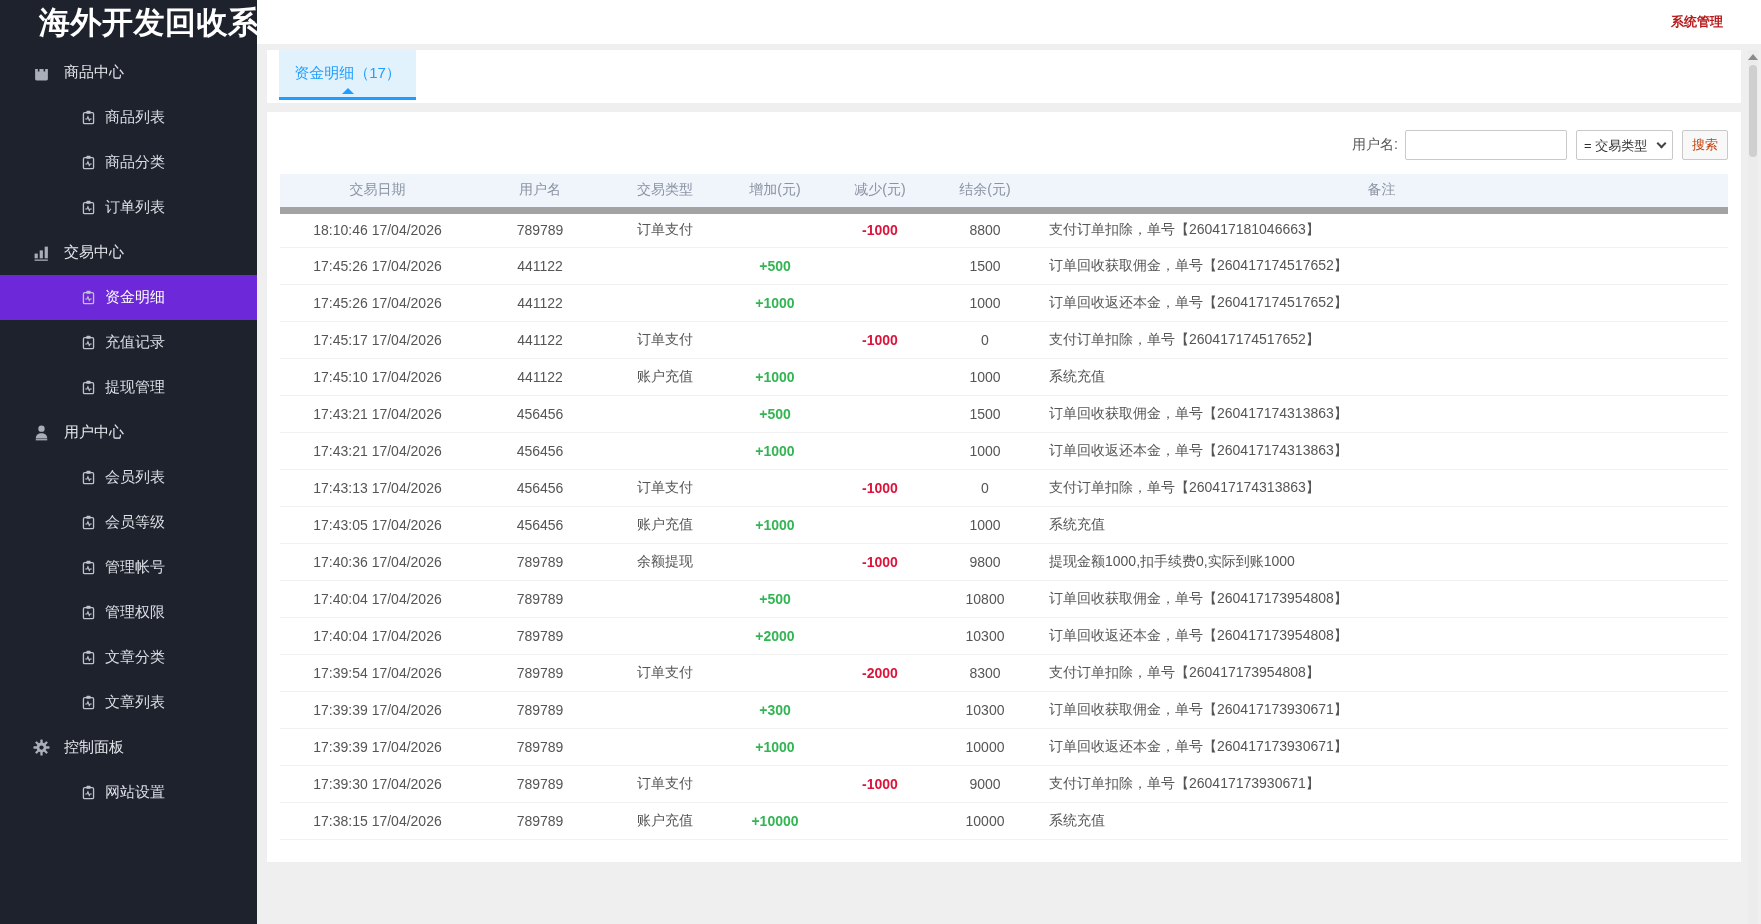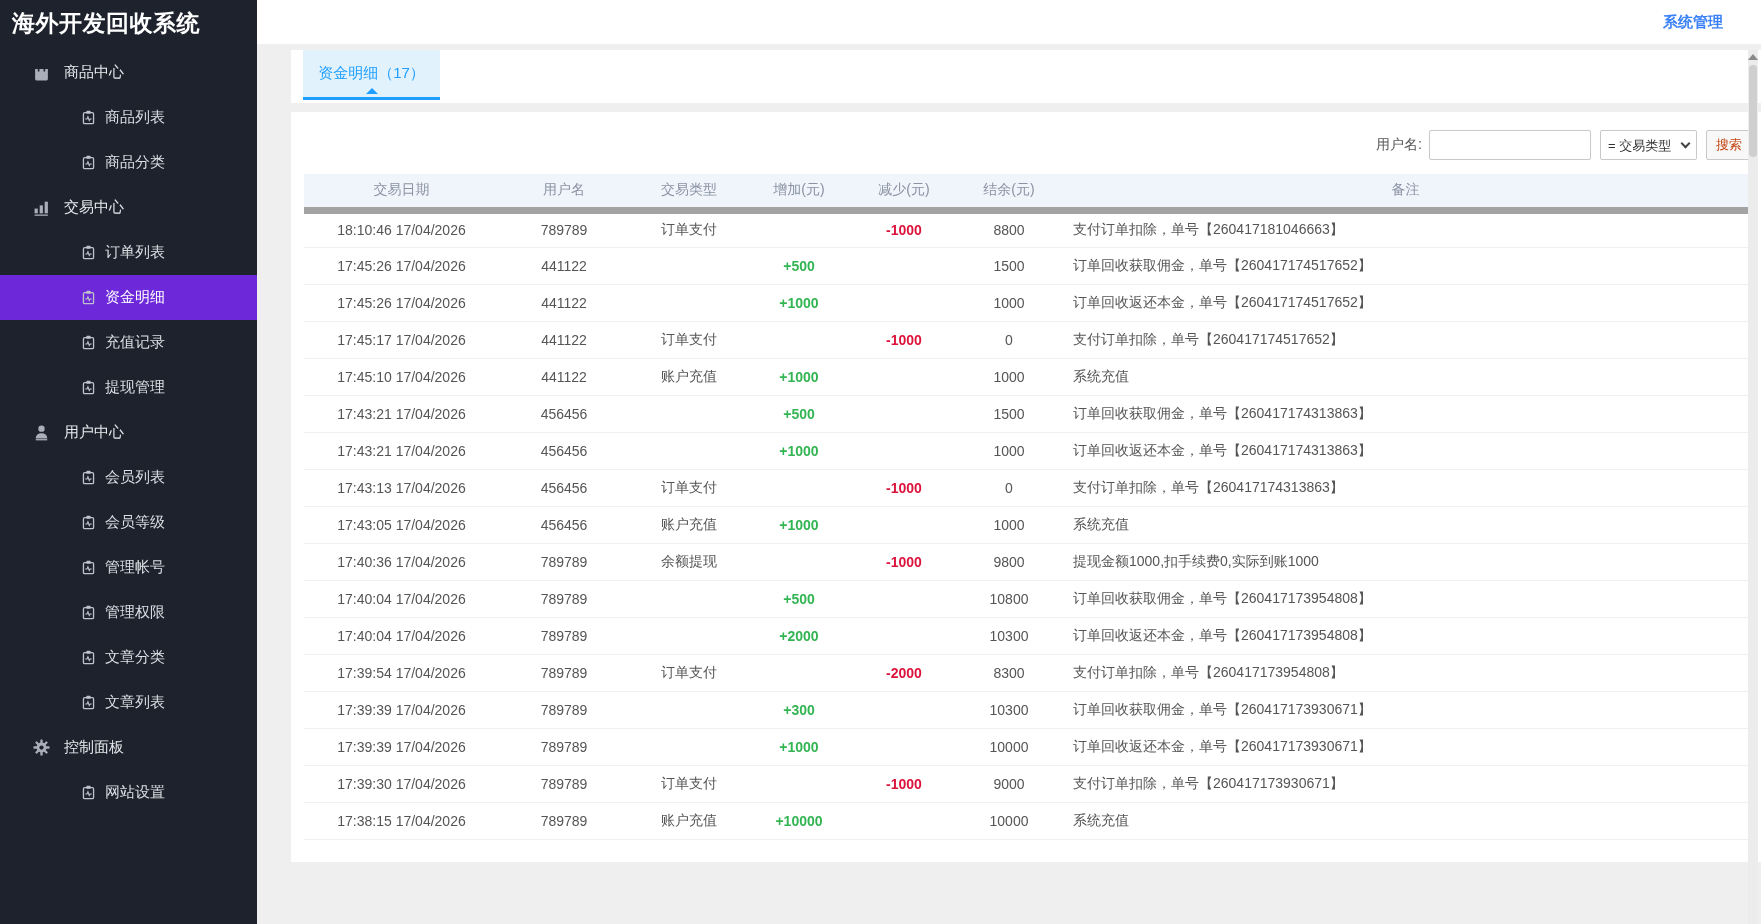--- a/index.html
+++ b/index.html
@@ -7,34 +7,34 @@
   body {
     position:relative; overflow:hidden;
     background:#efefef;
     font-family:"Liberation Sans","DejaVu Sans",sans-serif;
     color:#555;
   }
   
   .sidebar { position:absolute; left:0; top:0; width:257px; height:100%; background:#1e222d; z-index:3; }
   .logo {
     height:50px; line-height:46px; padding-left:12px;
-    color:#fff; font-size:23px; font-weight:bold; white-space:nowrap; letter-spacing:0.5px;
+    color:#fff; font-size:31px; font-weight:bold; white-space:nowrap; letter-spacing:0.5px;margin-left:27px;
   }
   .menu-item { height:45px; display:flex; align-items:center; cursor:pointer; font-size:15px; }
   .menu-item.top { padding-left:33px; color:#e6e8ec; }
   .menu-item.top .mi-icon { margin-right:14px; }
   .menu-item.sub { padding-left:81px; color:#dcdfe4; }
   .menu-item.sub .mi-icon { margin-right:9px; }
   .menu-item.active { background:#6d28d9; color:#fff; }
   .mi-icon { display:flex; align-items:center; }
   
   .topbar { position:absolute; left:257px; right:0; top:0; height:44px; background:#fff; z-index:2; }
-  .sys-admin { position:absolute; right:38px; top:13px; font-size:15px; font-weight:bold; color:#3b82f6; cursor:pointer; }
-  
-  .content { position:absolute; left:257px; top:50px; width:1172px;padding-left:24px; }
+  .sys-admin { position:absolute; right:38px; top:13px; font-size:13px; font-weight:bold; color:#b91c1c; cursor:pointer; }
+  
+  .content { position:absolute; left:257px; top:50px; width:1172px; }
   .tabstrip { margin-left:10px; width:1474px; height:53px; background:#fff; position:relative; }
   .tab {
     position:absolute; left:12px; top:0; width:137px; height:50px;
     background:#e2f2fd; color:#1e9fff; font-size:15px;
     display:flex; align-items:center; justify-content:center;
     border-bottom:3px solid #1e9fff; cursor:pointer;
   }
   .tab::after {
     content:""; position:absolute; bottom:3px; left:50%; margin-left:-6px;
     border:6px solid transparent; border-bottom:6px solid #1e9fff; border-top:none;
@@ -113,40 +113,40 @@
       <div class="menu-item sub">
         <span class="mi-icon">
           <svg width="15" height="15" viewBox="0 0 16 16">
             <rect x="2.6" y="2.8" width="10.8" height="11.8" rx="1.4" fill="none" stroke="#bfc3cb" stroke-width="1.4"></rect>
             <rect x="5.8" y="0.9" width="4.4" height="3.2" rx="0.6" fill="#bfc3cb"></rect>
             <polyline points="4.6,9.6 6.4,9.6 7.4,7.2 8.8,11.2 9.8,9.6 11.4,9.6" fill="none" stroke="#bfc3cb" stroke-width="1.2"></polyline>
           </svg>
         </span>
         <span>商品分类</span>
       </div>
+      <div class="menu-item sub">
+        <span class="mi-icon">
+          <svg width="15" height="15" viewBox="0 0 16 16">
+            <rect x="2.6" y="2.8" width="10.8" height="11.8" rx="1.4" fill="none" stroke="#bfc3cb" stroke-width="1.4"></rect>
+            <rect x="5.8" y="0.9" width="4.4" height="3.2" rx="0.6" fill="#bfc3cb"></rect>
+            <polyline points="4.6,9.6 6.4,9.6 7.4,7.2 8.8,11.2 9.8,9.6 11.4,9.6" fill="none" stroke="#bfc3cb" stroke-width="1.2"></polyline>
+          </svg>
+        </span>
+        <span>订单列表</span>
+      </div>
       <div class="menu-item top">
         <span class="mi-icon">
           <svg width="17" height="17" viewBox="0 0 16 16" fill="#a9aeb8">
             <rect x="1.5" y="9" width="3" height="4.5"></rect>
             <rect x="6.3" y="6" width="3" height="7.5"></rect>
             <rect x="11" y="2.5" width="3" height="11"></rect>
             <rect x="1.5" y="14.6" width="12.5" height="1.2"></rect>
           </svg>
         </span>
         <span>交易中心</span>
-      </div>
-      <div class="menu-item sub">
-        <span class="mi-icon">
-          <svg width="15" height="15" viewBox="0 0 16 16">
-            <rect x="2.6" y="2.8" width="10.8" height="11.8" rx="1.4" fill="none" stroke="#bfc3cb" stroke-width="1.4"></rect>
-            <rect x="5.8" y="0.9" width="4.4" height="3.2" rx="0.6" fill="#bfc3cb"></rect>
-            <polyline points="4.6,9.6 6.4,9.6 7.4,7.2 8.8,11.2 9.8,9.6 11.4,9.6" fill="none" stroke="#bfc3cb" stroke-width="1.2"></polyline>
-          </svg>
-        </span>
-        <span>订单列表</span>
       </div>
       <div class="menu-item sub active">
         <span class="mi-icon">
           <svg width="15" height="15" viewBox="0 0 16 16">
             <rect x="2.6" y="2.8" width="10.8" height="11.8" rx="1.4" fill="none" stroke="#bfc3cb" stroke-width="1.4"></rect>
             <rect x="5.8" y="0.9" width="4.4" height="3.2" rx="0.6" fill="#bfc3cb"></rect>
             <polyline points="4.6,9.6 6.4,9.6 7.4,7.2 8.8,11.2 9.8,9.6 11.4,9.6" fill="none" stroke="#bfc3cb" stroke-width="1.2"></polyline>
           </svg>
         </span>
         <span>资金明细</span>

